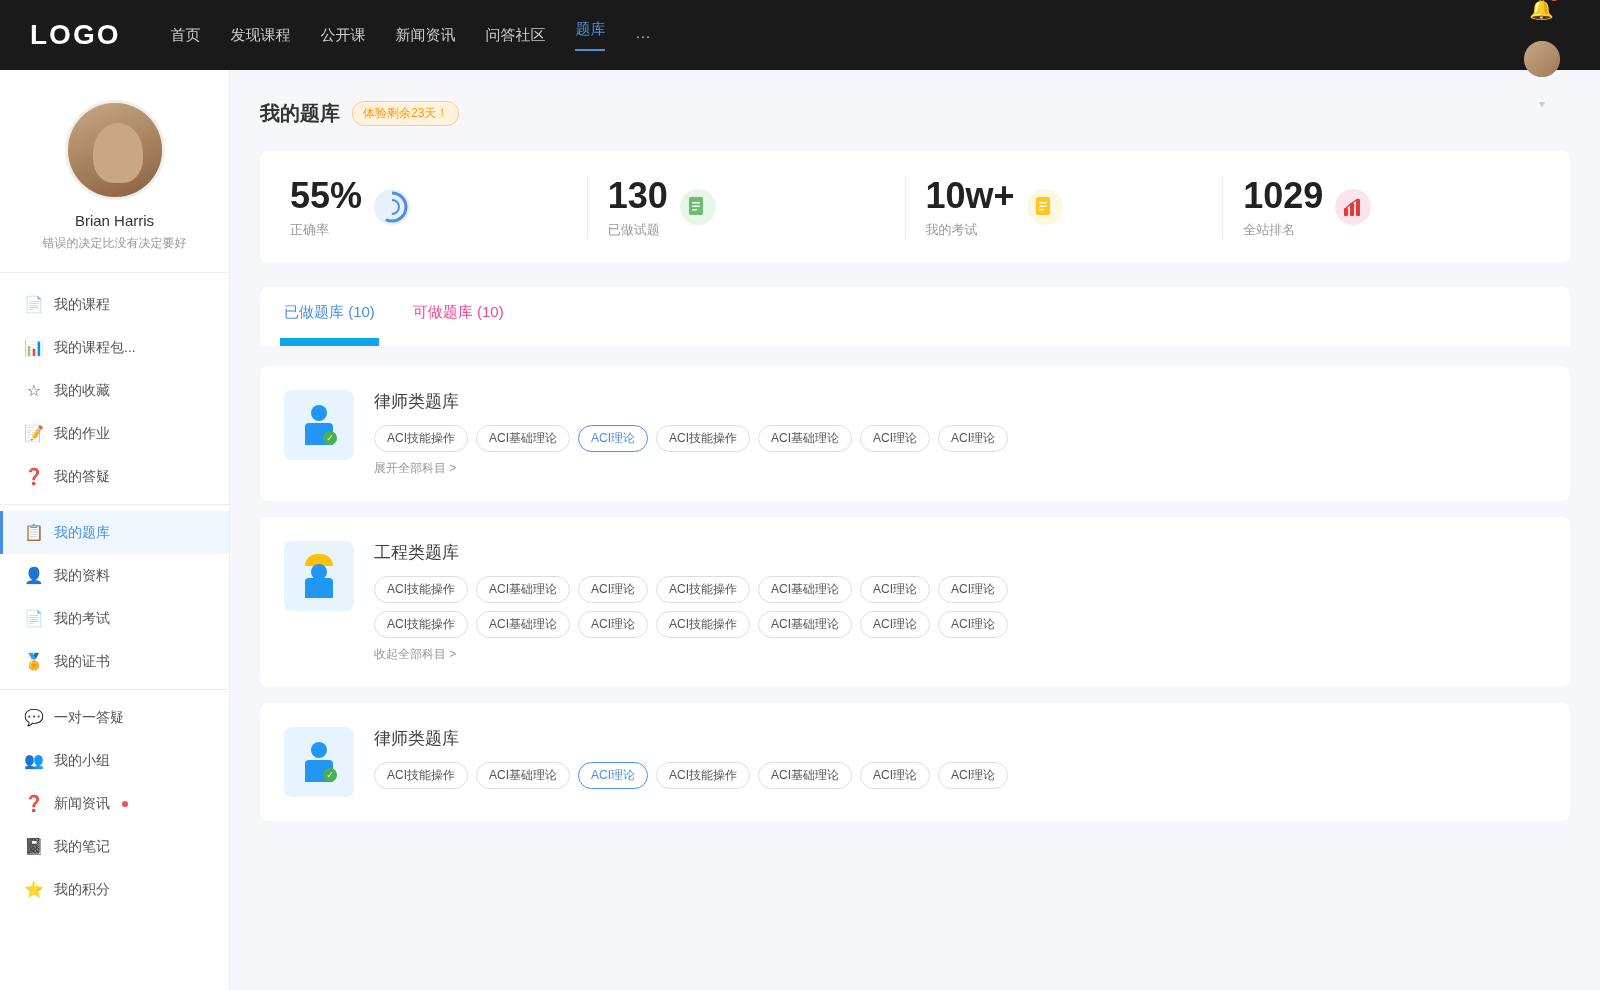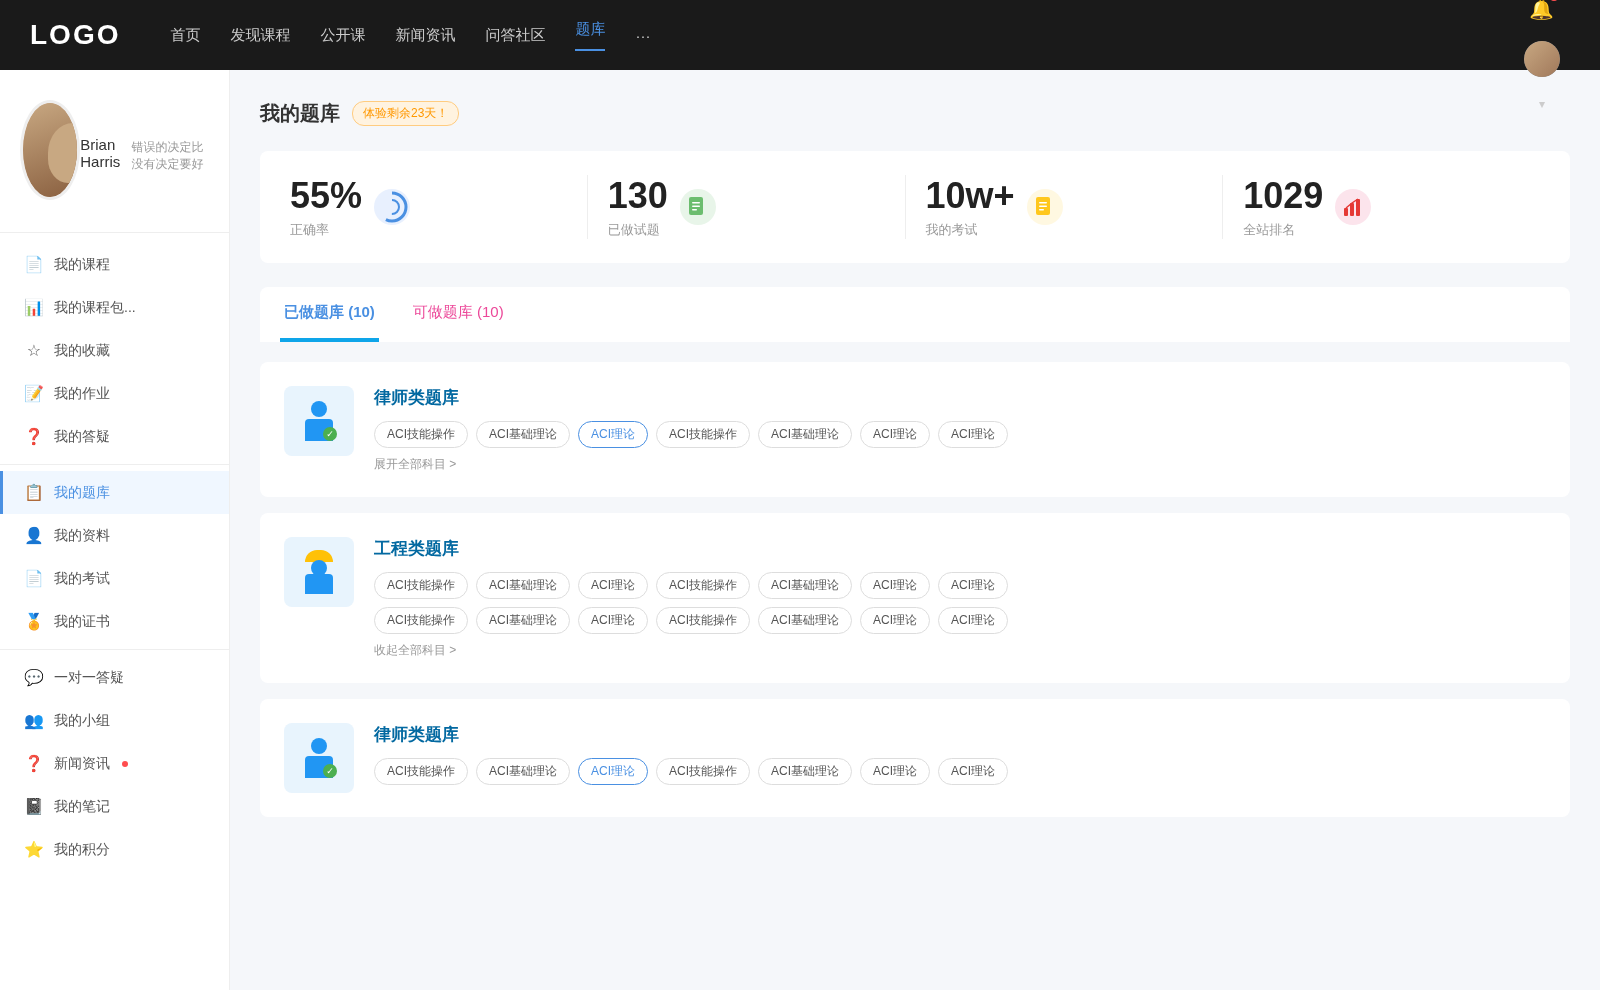--- a/index.html
+++ b/index.html
@@ -88,21 +88,21 @@
     .sidebar {
       width: 230px;
       background: #fff;
       min-height: 920px;
       padding: 30px 0;
       flex-shrink: 0;
       border-right: 1px solid #eee;
     }
     .sidebar-profile {
       display: flex;
-      flex-direction: row;
+      flex-direction: column;
       align-items: center;
       padding: 0 20px 20px;
       border-bottom: 1px solid #eee;
       margin-bottom: 10px;
     }
     .profile-avatar {
       width: 100px; height: 100px;
       border-radius: 50%;
       background: linear-gradient(135deg, #d4b08c, #a0785a);
       overflow: hidden;
@@ -241,22 +241,22 @@
     }
     .tab-item {
       padding: 16px 4px;
       font-size: 15px;
       color: #ec4899;
       cursor: pointer;
       border-bottom: 2px solid transparent;
     }
     .tab-item.active {
       color: #4a90e2;
-      border-bottom: 4px solid #0ea5e9;
-      font-weight: 700;
+      border-bottom: 8px solid #0ea5e9;
+      font-weight: 400;
     }
 
     
     .qb-card {
       background: #fff;
       border-radius: 8px;
       padding: 24px;
       margin-bottom: 16px;
       display: flex;
       align-items: flex-start;
@@ -272,22 +272,22 @@
       flex-shrink: 0;
     }
     .qb-icon-content {
       position: relative;
       width: 44px; height: 44px;
     }
 
     .qb-info { flex: 1; }
     .qb-title {
       font-size: 17px;
-      font-weight: 700;
-      color: #0369a1;
+      font-weight: 400;
+      color: #404040;
       margin-bottom: 12px;
     }
     .qb-tags {
       display: flex;
       flex-wrap: wrap;
       gap: 8px;
     }
     .qb-tag {
       padding: 4px 12px;
       border: 1px solid #ddd;

